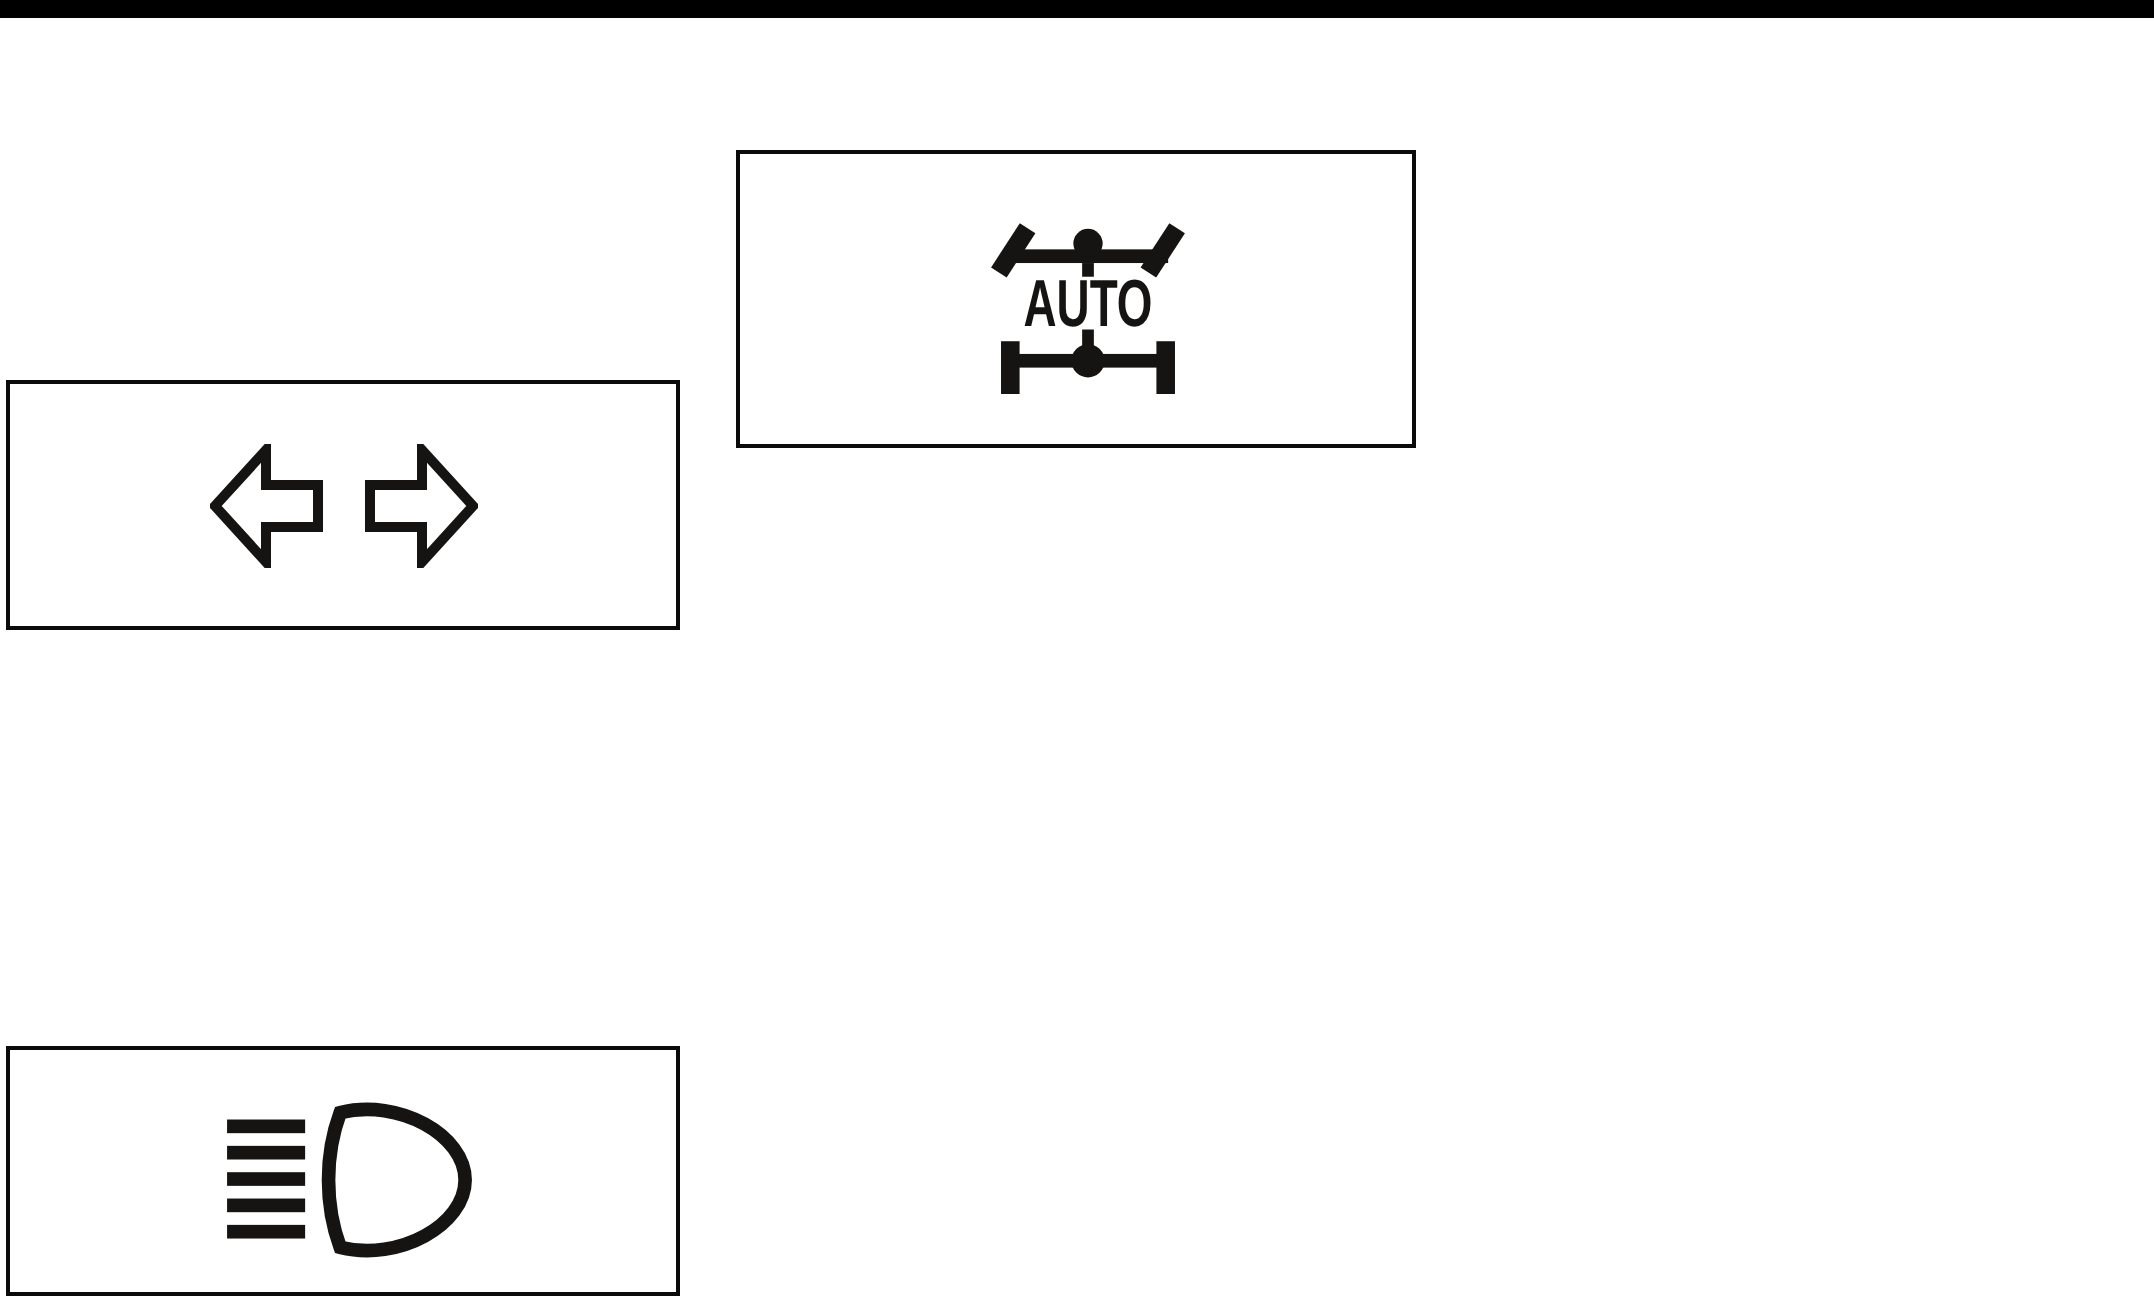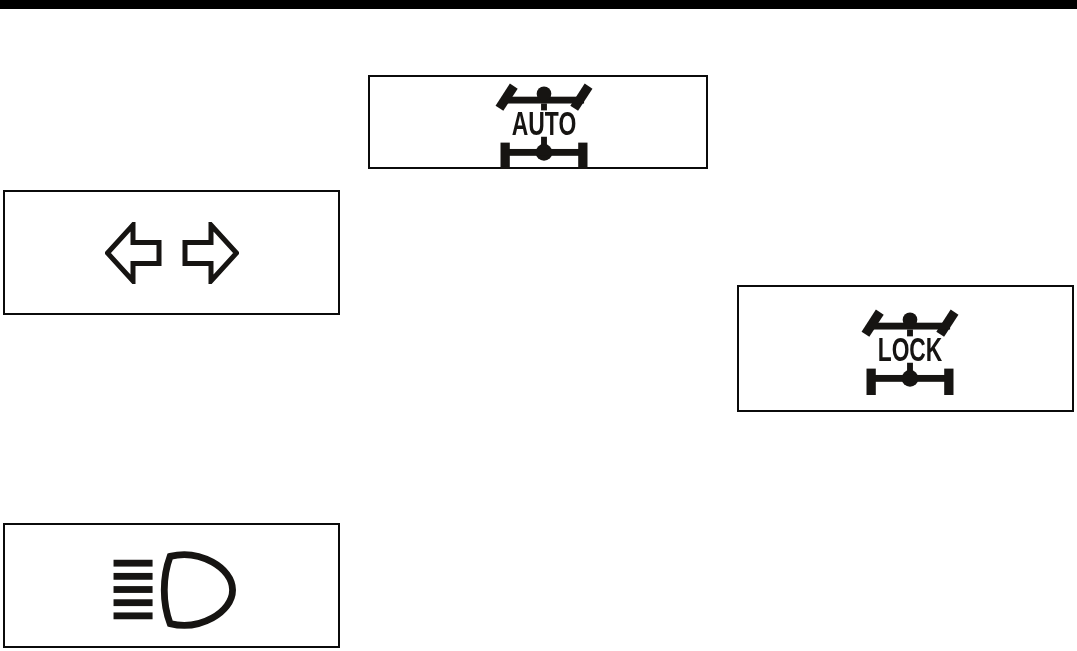--- a/index.html
+++ b/index.html
@@ -25,21 +25,21 @@
   }
   .symbol-box {
     position: absolute;
     box-sizing: border-box;
     border: 2px solid #0b0b0b;
     background: #ffffff;
     display: flex;
     align-items: center;
     justify-content: center;
   }
-  #box-awd-auto    { left: 368px; top: 75px;  width: 340px; height: 94px; }
+  #box-awd-auto    { left: 368px; top: 75px;  width: 340px; height: 149px; }
   #box-turn-signals{ left: 3px;   top: 190px; width: 337px; height: 125px; }
   #box-awd-lock    { left: 737px; top: 285px; width: 337px; height: 127px; }
   #box-headlights  { left: 3px;   top: 523px; width: 337px; height: 125px; }
 
   #box-awd-auto svg    { transform: translate(6px, 4px); }
   #box-awd-lock svg    { transform: translate(4px, 3px); }
   #box-headlights svg  { transform: translate(3px, 4px); }
 
   .ink  { fill: #161412; }
   .line { fill: none; stroke: #161412; }
@@ -76,39 +76,20 @@
     </svg>
   </div>
 
   <div class="symbol-box" id="box-turn-signals">
     <svg width="134" height="62" viewBox="0 0 134 62">
       <path class="line" stroke-width="5" d="M54 20.5 H28 V3 L2.5 31 L28 59 V41.5 H54 Z" stroke="#161412"></path>
       <path class="line" stroke-width="5" d="M80 20.5 H106 V3 L131.5 31 L106 59 V41.5 H80 Z" stroke="#161412"></path>
     </svg>
   </div>
 
-  <div class="symbol-box" id="box-awd-lock">
-    <svg width="98" height="86" viewBox="0 0 100 88">
-      <g class="ink" fill="#161412">
-
-        <rect x="7" y="1" width="9.5" height="27" transform="rotate(33 11.75 14.5)"></rect>
-        <rect x="83.5" y="1" width="9.5" height="27" transform="rotate(33 88.25 14.5)"></rect>
-        <rect x="9" y="14" width="82" height="7"></rect>
-        <circle cx="50" cy="11" r="7.5"></circle>
-        <rect x="47" y="21" width="6" height="7"></rect>
-
-        <rect x="47" y="55" width="6" height="12"></rect>
-        <circle cx="50" cy="71" r="8.5"></circle>
-        <rect x="9" y="67.5" width="82" height="7"></rect>
-        <rect x="5.5" y="61" width="9.5" height="27"></rect>
-        <rect x="85" y="61" width="9.5" height="27"></rect>
-      </g>
-      <text x="50" y="53" font-size="34" text-anchor="middle" textLength="66" lengthAdjust="spacingAndGlyphs">LOCK</text>
-    </svg>
-  </div>
 
   <div class="symbol-box" id="box-headlights">
     <svg width="124" height="80" viewBox="0 0 126 82">
       <g class="ink" fill="#161412">
         <rect x="0" y="10" width="40" height="7"></rect>
         <rect x="0" y="23.5" width="40" height="7"></rect>
         <rect x="0" y="37" width="40" height="7"></rect>
         <rect x="0" y="50.5" width="40" height="7"></rect>
         <rect x="0" y="64" width="40" height="7"></rect>
       </g>

